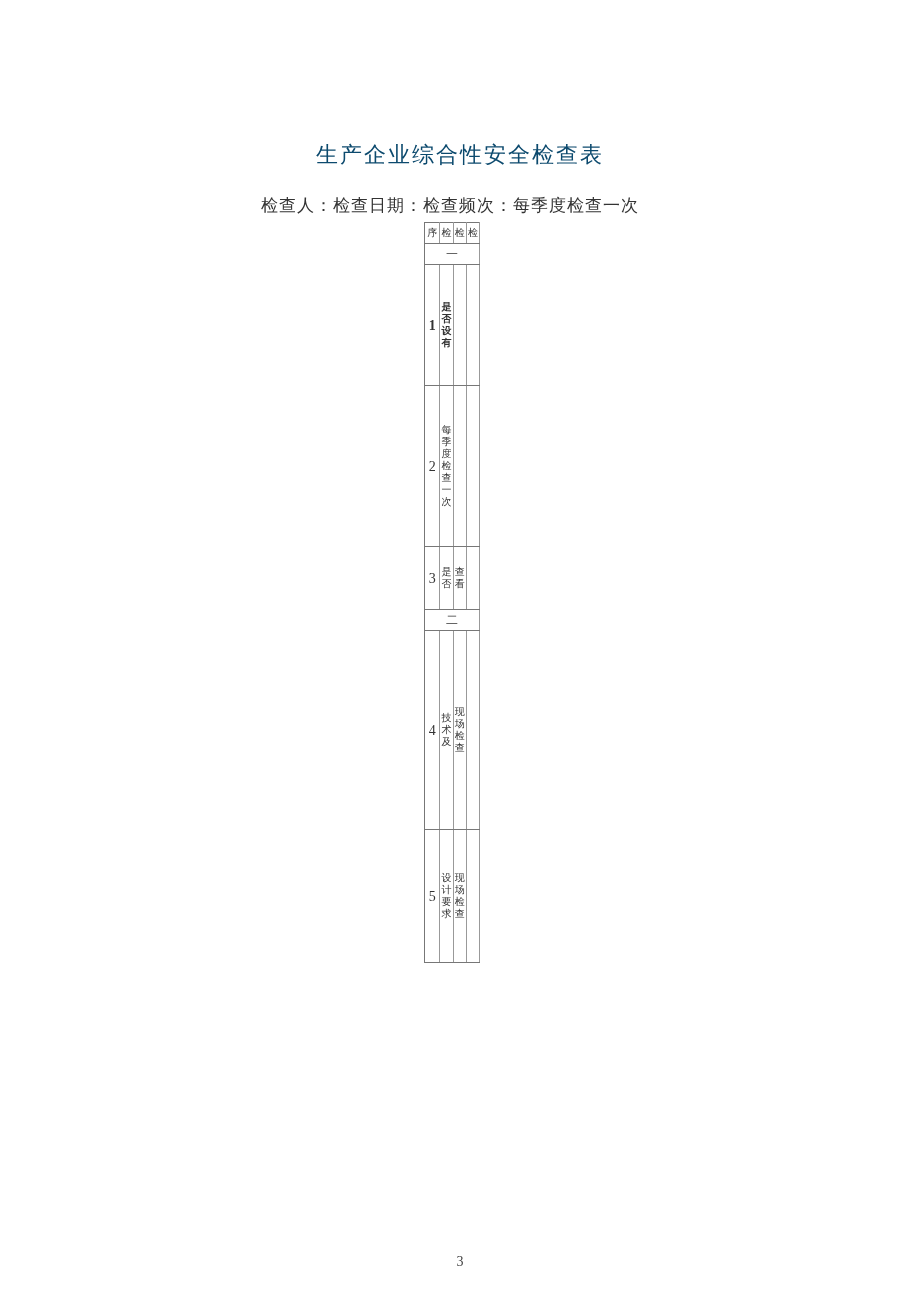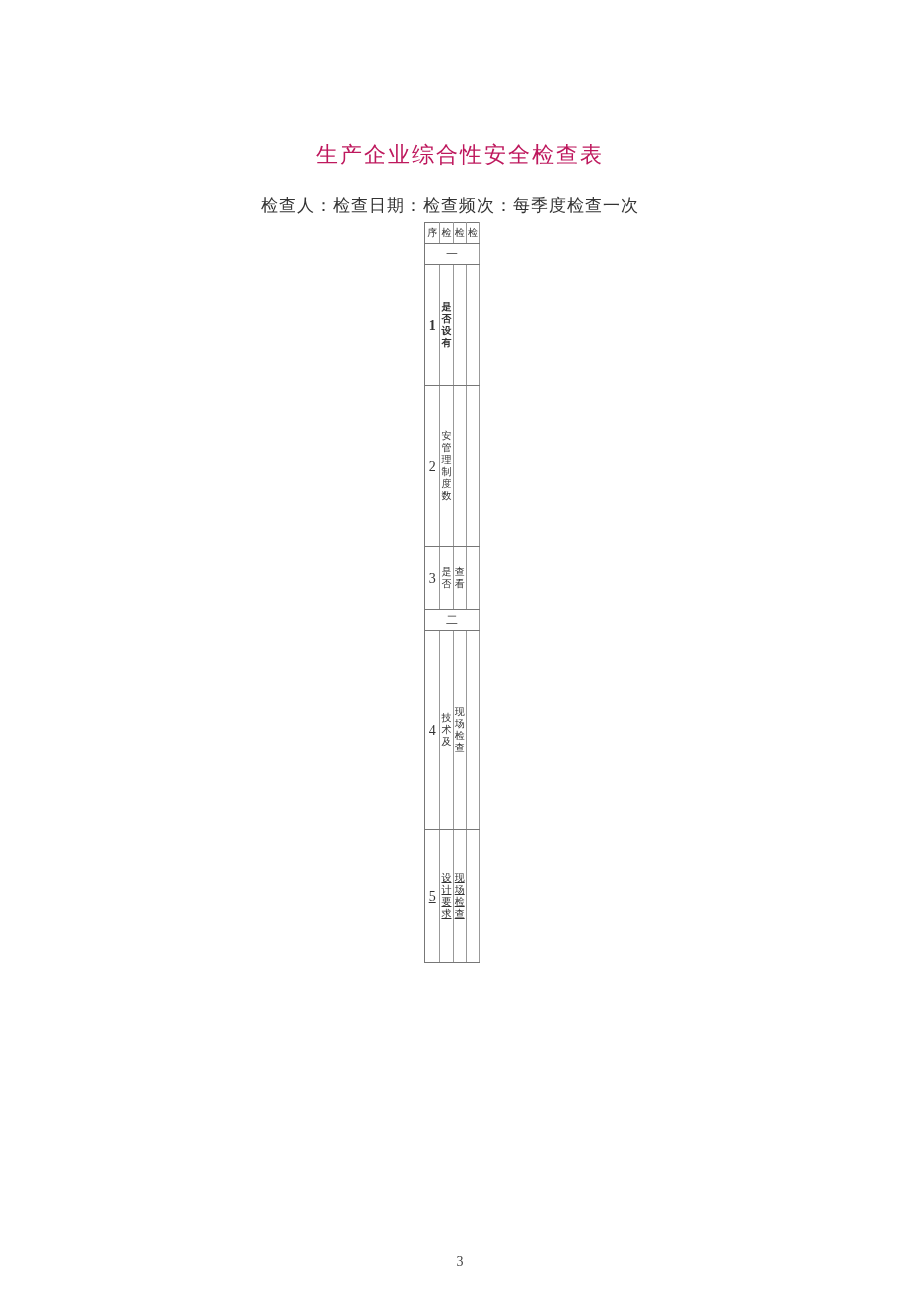--- a/index.html
+++ b/index.html
@@ -18,21 +18,21 @@
     box-sizing: border-box;
   }
   .title {
     position: absolute;
     top: 140px;
     left: 0;
     width: 920px;
     text-align: center;
     font-size: 22px;
     letter-spacing: 2px;
-    color: #be185d;
+    color: #0c4a6e;
   }
   .subtitle {
     position: absolute;
     top: 194px;
     left: 0;
     width: 900px;
     text-align: center;
     font-size: 17px;
     letter-spacing: 1px;
     color: #333;
@@ -63,21 +63,21 @@
   col.c0 { width: 14px; }
   col.c1 { width: 12px; }
   col.c2 { width: 12px; }
   col.c3 { width: 12px; }
   .hdr td { height: 18px; font-size: 9px; }
   .sec td { height: 18px; font-size: 12px; }
   .r1 td  { height: 118px; font-weight: bold; }
   .r2 td  { height: 158px; }
   .r3 td  { height: 60px; }
   .r4 td  { height: 196px; }
-  .r5 td  { height: 130px; text-decoration: underline; }
+  .r5 td  { height: 130px; }
   
   td .v {
     display: block;
     width: 10px;
     margin: 0 auto;
     writing-mode: horizontal-tb;
     font-size: 10px;
     line-height: 12px;
   }
   td.seq {
@@ -142,21 +142,21 @@
               <span class="v"></span>
             </td>
         <td>
               <span class="v"></span>
             </td>
       </tr>
 
       <tr class="r2">
         <td class="seq">2</td>
         <td>
-              <span class="v">安管理制度数</span>
+              <span class="v">每季度检查一次</span>
             </td>
         <td>
               <span class="v"></span>
             </td>
         <td>
               <span class="v"></span>
             </td>
       </tr>
 
       <tr class="r3">

